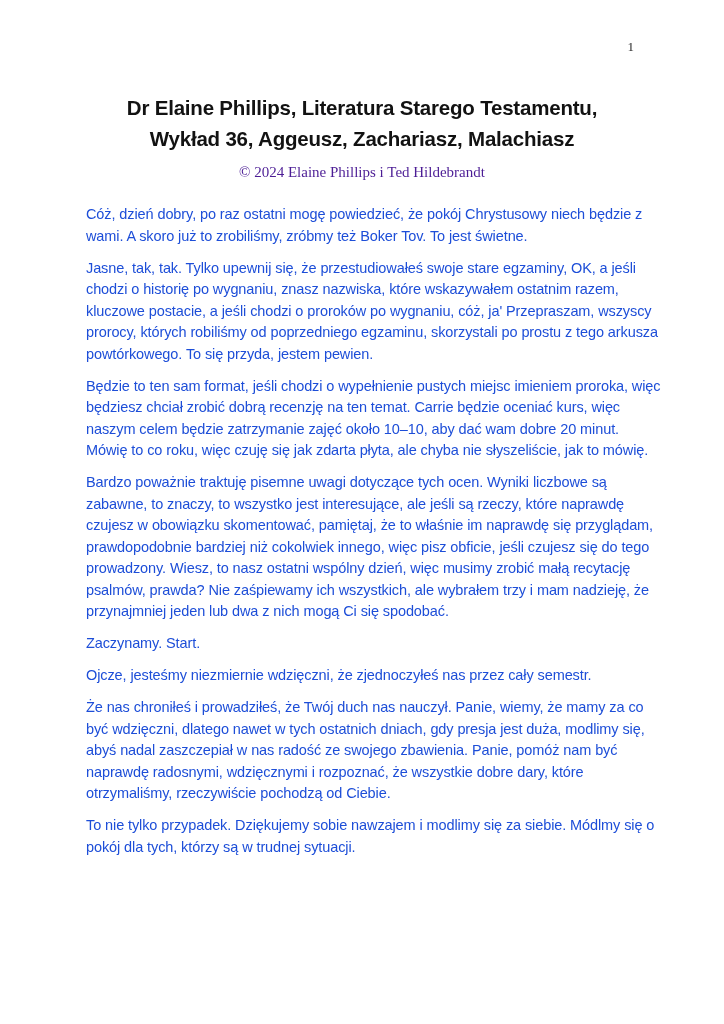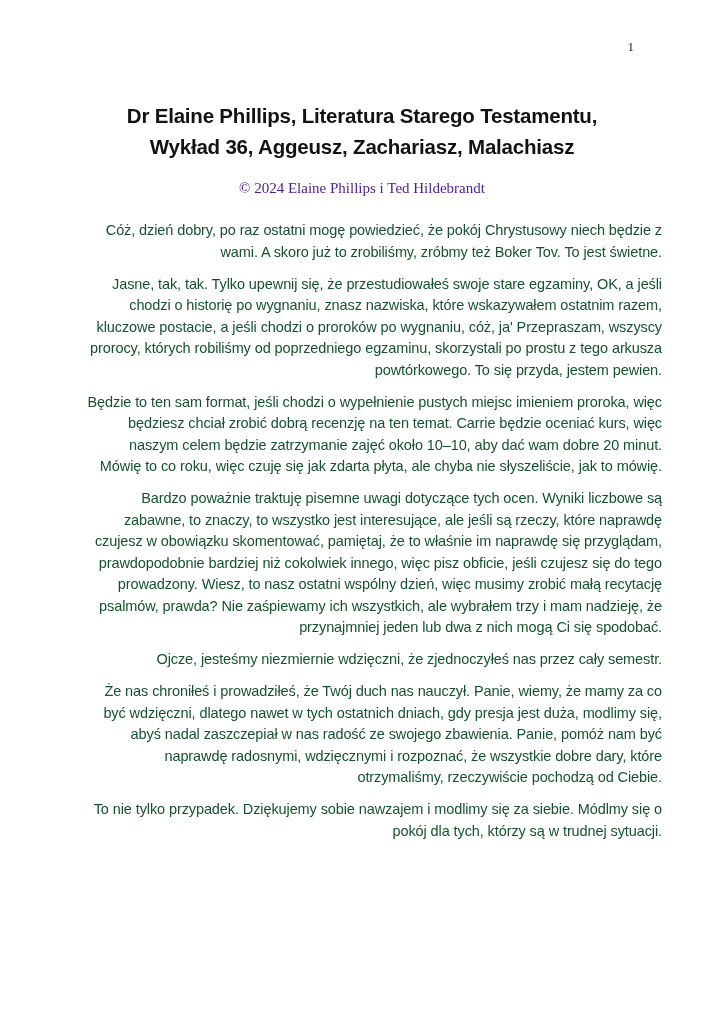--- a/index.html
+++ b/index.html
@@ -29,41 +29,41 @@
   .doc-header {
     padding-top: 84px;
     text-align: center;
   }
   .doc-title {
     font-weight: bold;
     font-size: 20.5px;
     line-height: 31px;
     letter-spacing: -0.2px;
     color: #121212;
-    margin: 16px;
+    margin: 8px;
   }
   .doc-copyright {
     font-family: "Liberation Serif", serif;
     font-size: 15px;
     line-height: 21px;
     margin-top: 3px;
     color: #4c1d95;
   }
   .doc-body {
     margin-top: 21px;
     padding-left: 86px;
     padding-right: 62px;
   }
   .doc-body p {
     margin: 0 0 10.5px 0;
     font-size: 14.5px;
     line-height: 21.5px;
     letter-spacing: -0.1px;
-    text-align: right;
-    color: #14532d;
+    text-align: left;
+    color: #1d4ed8;
   }
 </style>
 </head>
 <body>
 
 <div class="page">
 
   <div class="page-number">1</div>
 
   <div class="doc-header">
@@ -72,18 +72,19 @@
       <div>Wykład 36, Aggeusz, Zachariasz, Malachiasz</div>
     </div>
     <div class="doc-copyright">© 2024 Elaine Phillips i Ted Hildebrandt</div>
   </div>
 
   <div class="doc-body">
     <p>Cóż, dzień dobry, po raz ostatni mogę powiedzieć, że pokój Chrystusowy niech będzie z wami. A skoro już to zrobiliśmy, zróbmy też Boker Tov. To jest świetne.</p>
     <p>Jasne, tak, tak. Tylko upewnij się, że przestudiowałeś swoje stare egzaminy, OK, a jeśli chodzi o historię po wygnaniu, znasz nazwiska, które wskazywałem ostatnim razem, kluczowe postacie, a jeśli chodzi o proroków po wygnaniu, cóż, ja' Przepraszam, wszyscy prorocy, których robiliśmy od poprzedniego egzaminu, skorzystali po prostu z tego arkusza powtórkowego. To się przyda, jestem pewien.</p>
     <p>Będzie to ten sam format, jeśli chodzi o wypełnienie pustych miejsc imieniem proroka, więc będziesz chciał zrobić dobrą recenzję na ten temat. Carrie będzie oceniać kurs, więc naszym celem będzie zatrzymanie zajęć około 10–10, aby dać wam dobre 20 minut. Mówię to co roku, więc czuję się jak zdarta płyta, ale chyba nie słyszeliście, jak to mówię.</p>
     <p>Bardzo poważnie traktuję pisemne uwagi dotyczące tych ocen. Wyniki liczbowe są zabawne, to znaczy, to wszystko jest interesujące, ale jeśli są rzeczy, które naprawdę czujesz w obowiązku skomentować, pamiętaj, że to właśnie im naprawdę się przyglądam, prawdopodobnie bardziej niż cokolwiek innego, więc pisz obficie, jeśli czujesz się do tego prowadzony. Wiesz, to nasz ostatni wspólny dzień, więc musimy zrobić małą recytację psalmów, prawda? Nie zaśpiewamy ich wszystkich, ale wybrałem trzy i mam nadzieję, że przynajmniej jeden lub dwa z nich mogą Ci się spodobać.</p>
+    <p>Zaczynamy. Start.</p>
     <p>Ojcze, jesteśmy niezmiernie wdzięczni, że zjednoczyłeś nas przez cały semestr.</p>
     <p>Że nas chroniłeś i prowadziłeś, że Twój duch nas nauczył. Panie, wiemy, że mamy za co być wdzięczni, dlatego nawet w tych ostatnich dniach, gdy presja jest duża, modlimy się, abyś nadal zaszczepiał w nas radość ze swojego zbawienia. Panie, pomóż nam być naprawdę radosnymi, wdzięcznymi i rozpoznać, że wszystkie dobre dary, które otrzymaliśmy, rzeczywiście pochodzą od Ciebie.</p>
     <p>To nie tylko przypadek. Dziękujemy sobie nawzajem i modlimy się za siebie. Módlmy się o pokój dla tych, którzy są w trudnej sytuacji.</p>
   </div>
 
 </div>
 
 </body></html>

